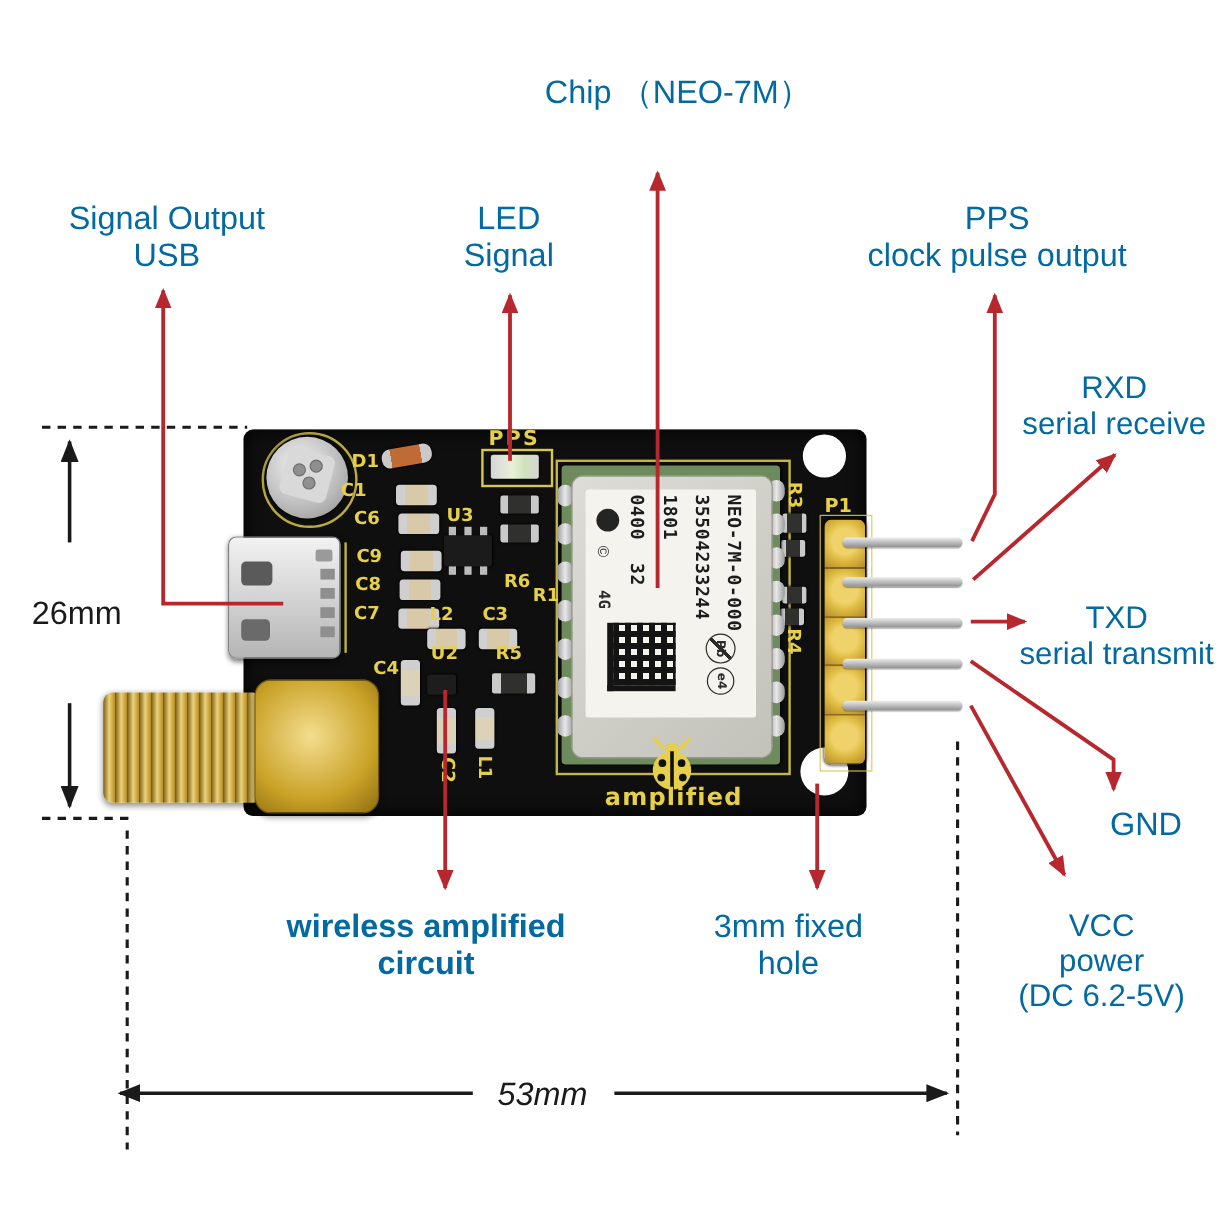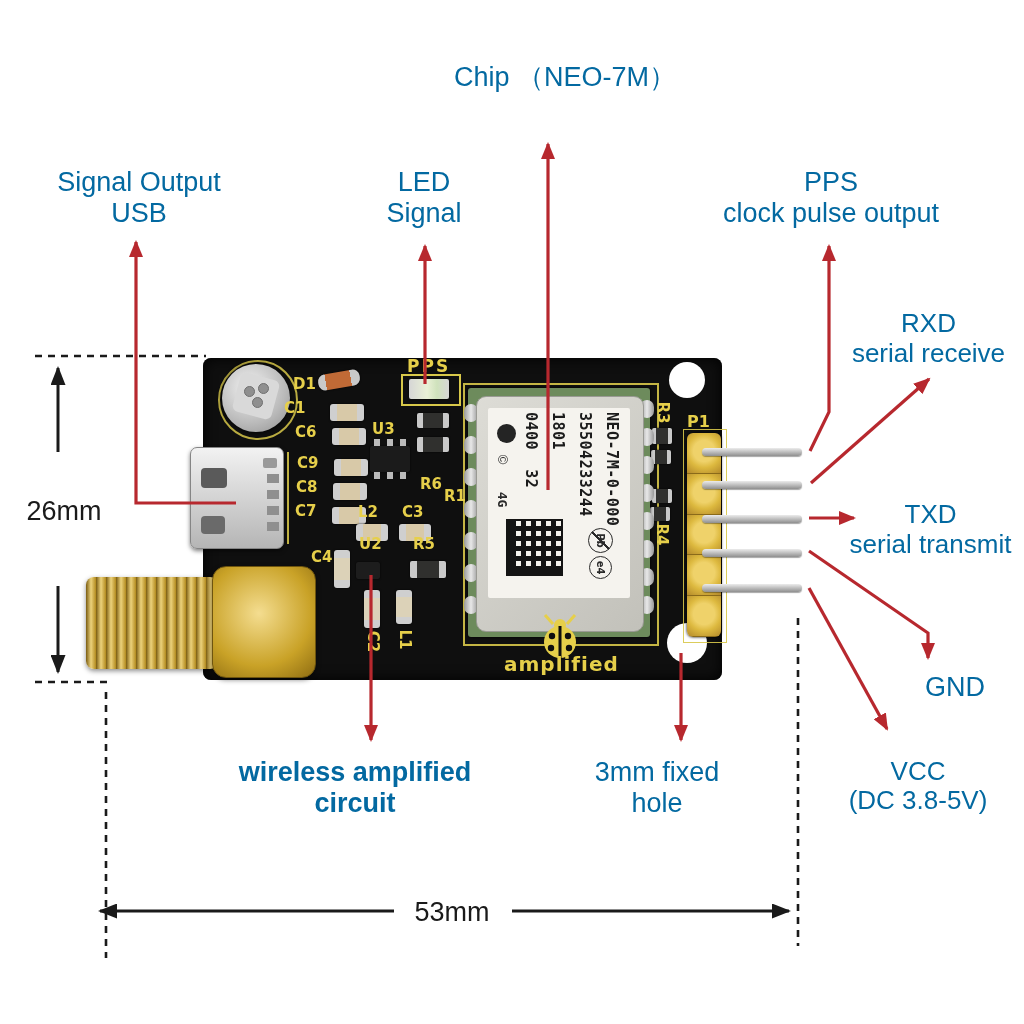--- a/index.html
+++ b/index.html
@@ -270,27 +270,28 @@
     <div class="bind">TXD</div>
     <div class="bind">serial transmit</div>
   </div>
 
   <div class="glabel" style="left:895px;top:672px;width:120px;">
     <div class="bind">GND</div>
   </div>
 
   <div class="glabel small" style="left:828px;top:757px;width:180px;line-height:29px;">
     <div class="bind">VCC</div>
-    <div class="bind">(DC 3.8-5V)</div>
+    <div class="bind">power</div>
+    <div class="bind">(DC 6.2-5V)</div>
   </div>
 
   <div class="glabel" style="left:205px;top:757px;width:300px;font-weight:bold;">
     <div class="bind">wireless amplified  circuit</div>
   </div>
 
   <div class="glabel" style="left:567px;top:757px;width:180px;">
     <div class="bind">3mm fixed hole</div>
   </div>
 
   <div class="dimtext bind" style="left:18px;top:496px;width:92px;">26mm</div>
-  <div class="dimtext bind" style="left:406px;top:897px;width:92px;">53mm</div>
+  <div class="dimtext bind" style="left:406px;top:897px;width:92px;font-style:italic;">53mm</div>
 
 </div>
 
 </body></html>

